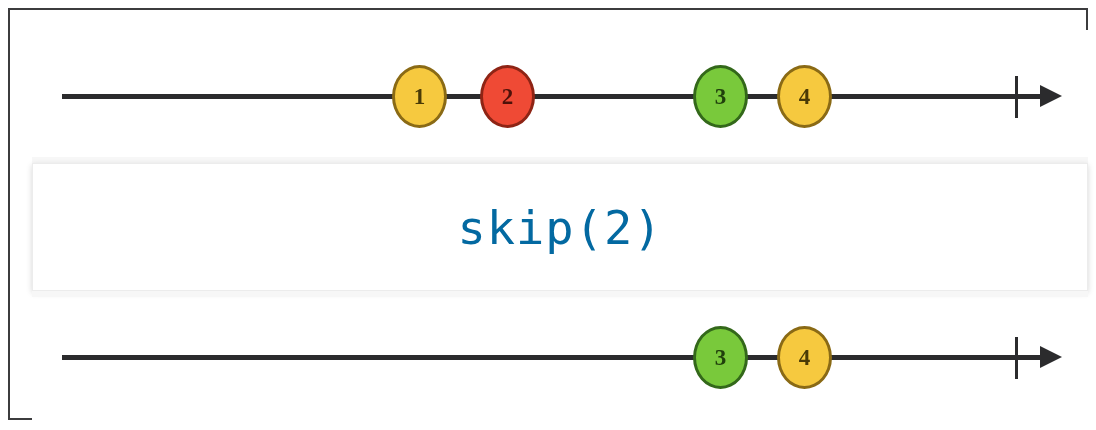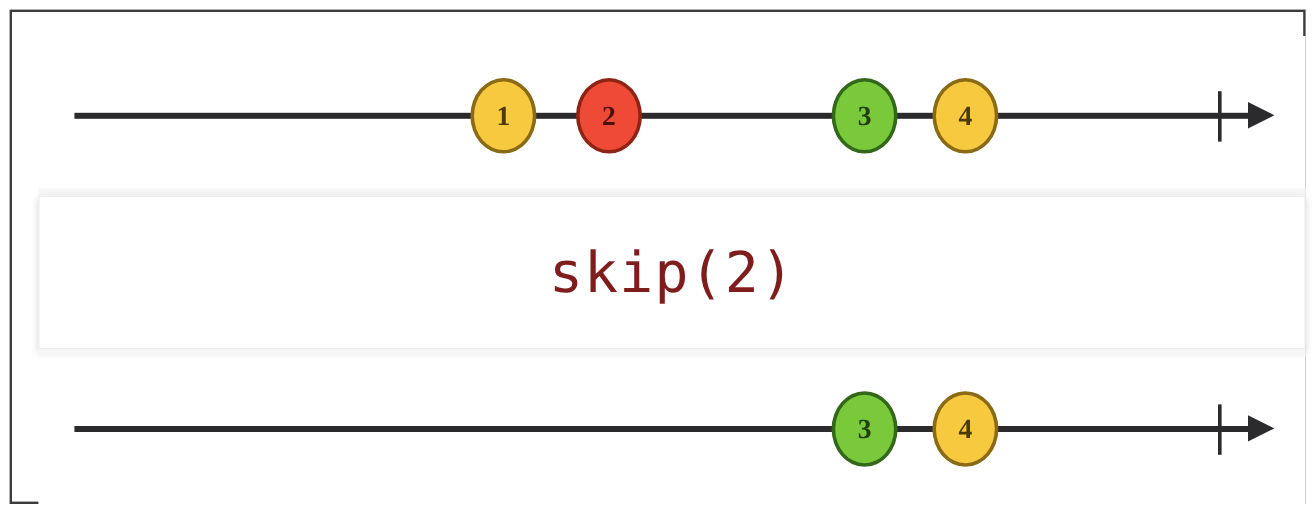--- a/index.html
+++ b/index.html
@@ -124,21 +124,21 @@
     border: 1px solid #ececec;
     box-sizing: border-box;
     box-shadow: 0 2px 6px rgba(0,0,0,0.16);
     display: flex;
     align-items: center;
     justify-content: center;
   }
   .operator-label {
     font-family: "DejaVu Sans Mono", "Liberation Mono", monospace;
     font-size: 47px;
-    color: #7f1d1d;
+    color: #0369a1;
     letter-spacing: 1px;
     white-space: pre;
   }
 
   
   .band {
     position: absolute;
     left: 0;
     width: 1056px;
     height: 6px;

